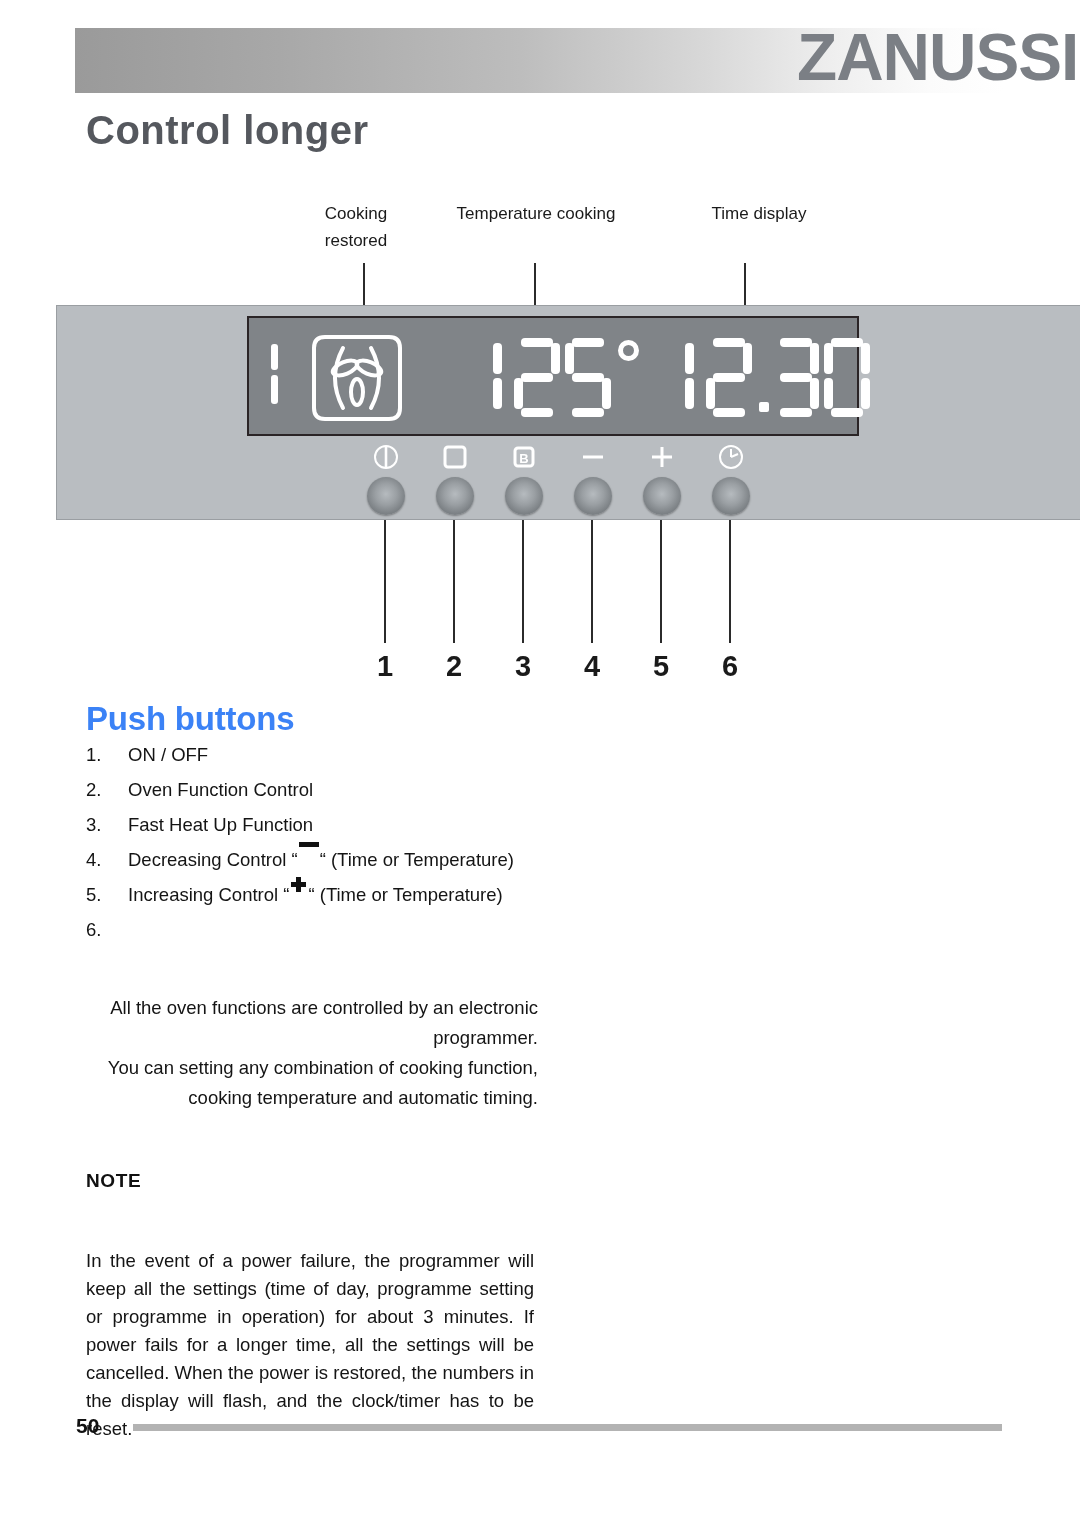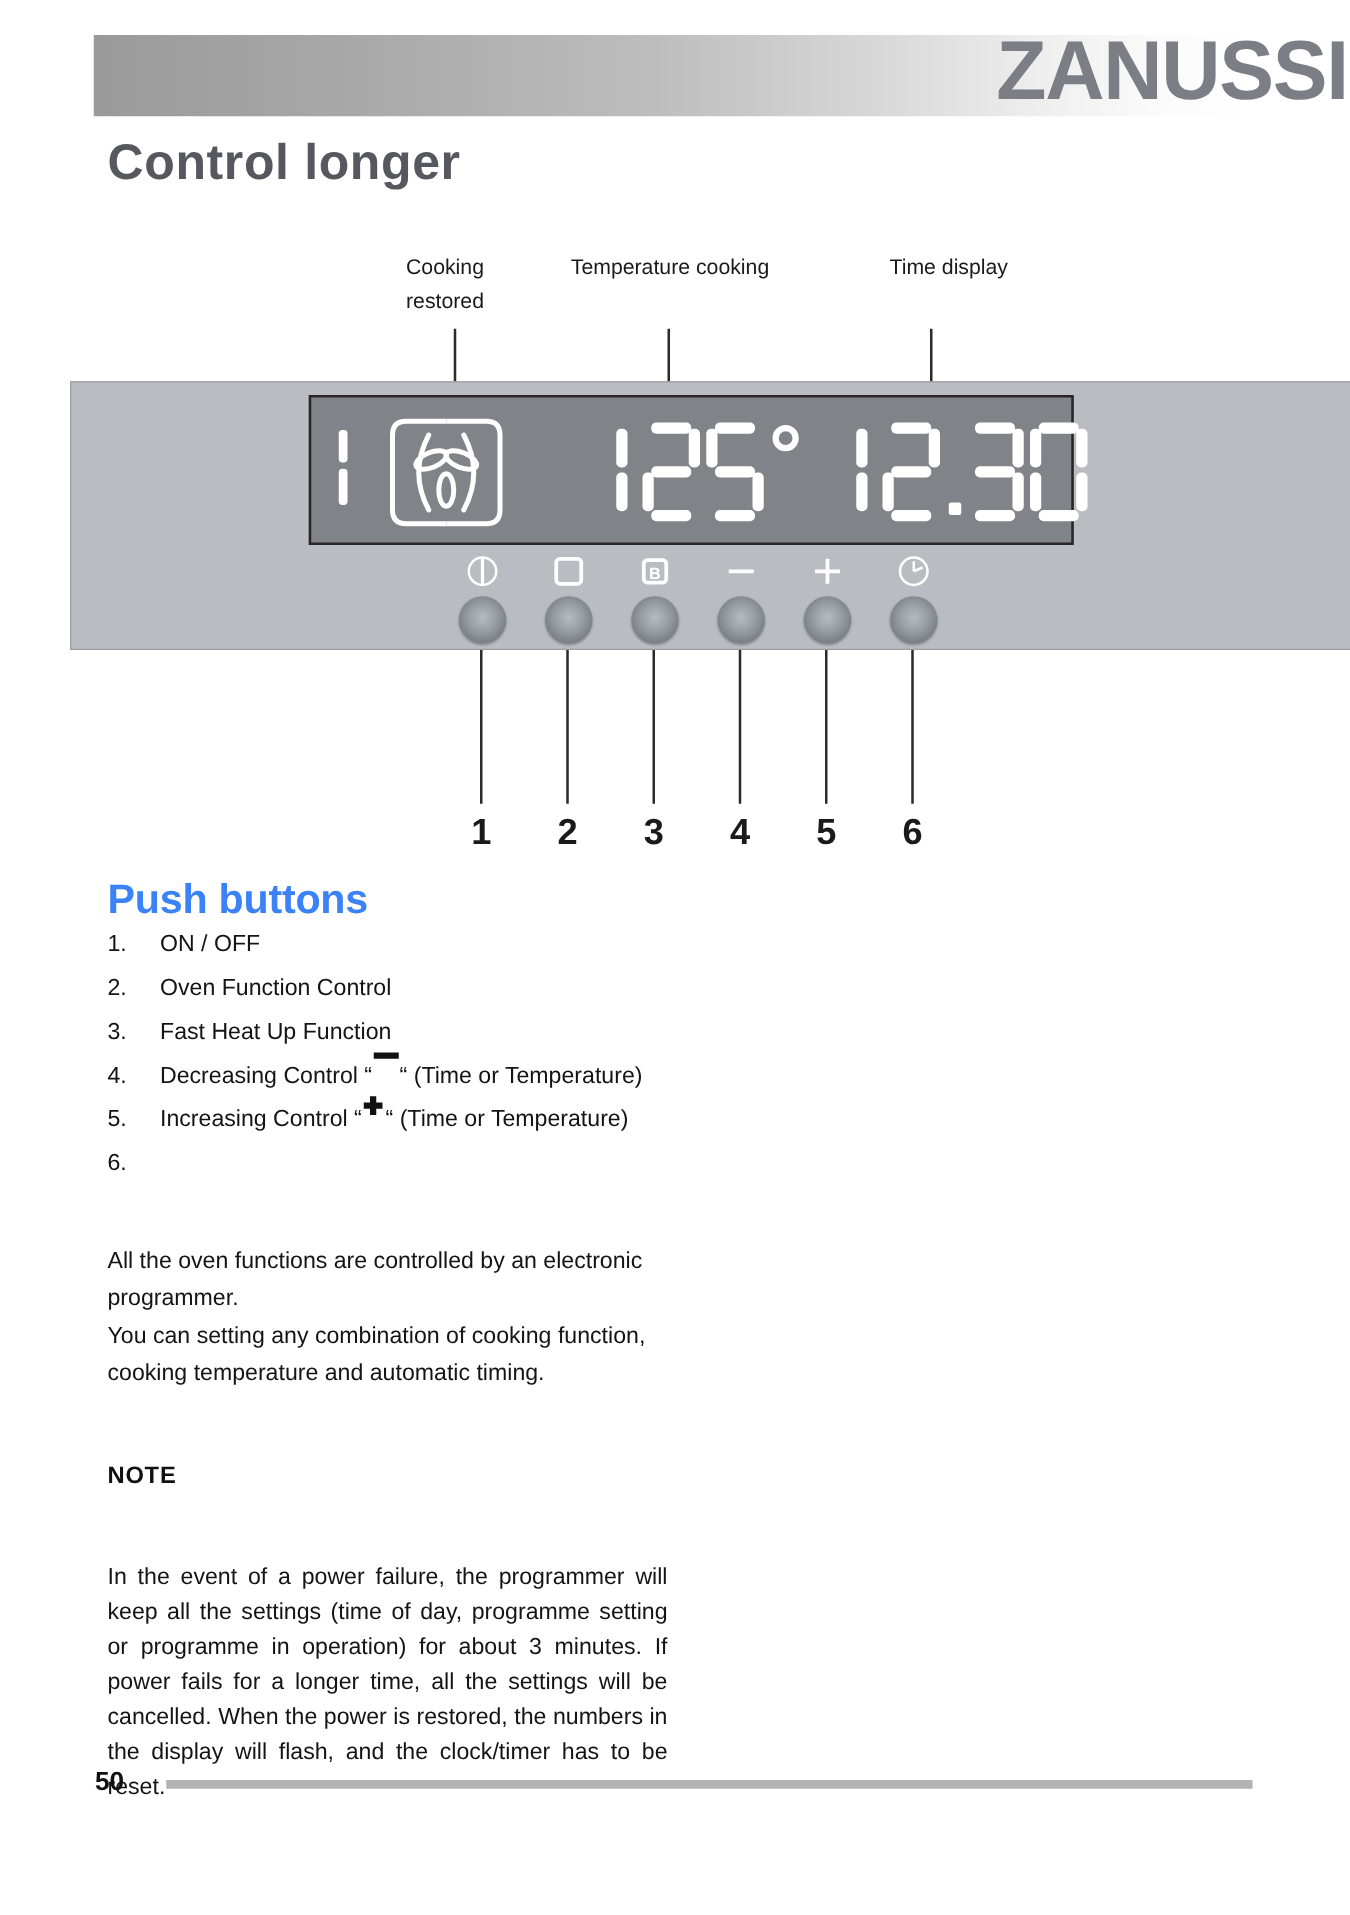--- a/index.html
+++ b/index.html
@@ -279,20 +279,21 @@
   .glyph-plus::after  { left: 5px; top: 0; width: 5px; height: 15px; }
 
   .body-para {
     position: absolute;
     left: 86px;
     top: 993px;
     width: 452px;
     font-size: 18.5px;
     line-height: 30px;
     color: #141414;
+    text-align: right;
   }
   .note-heading {
     position: absolute;
     left: 86px;
     top: 1170px;
     font-size: 19px;
     font-weight: bold;
     letter-spacing: 0.6px;
     color: #111111;
   }

